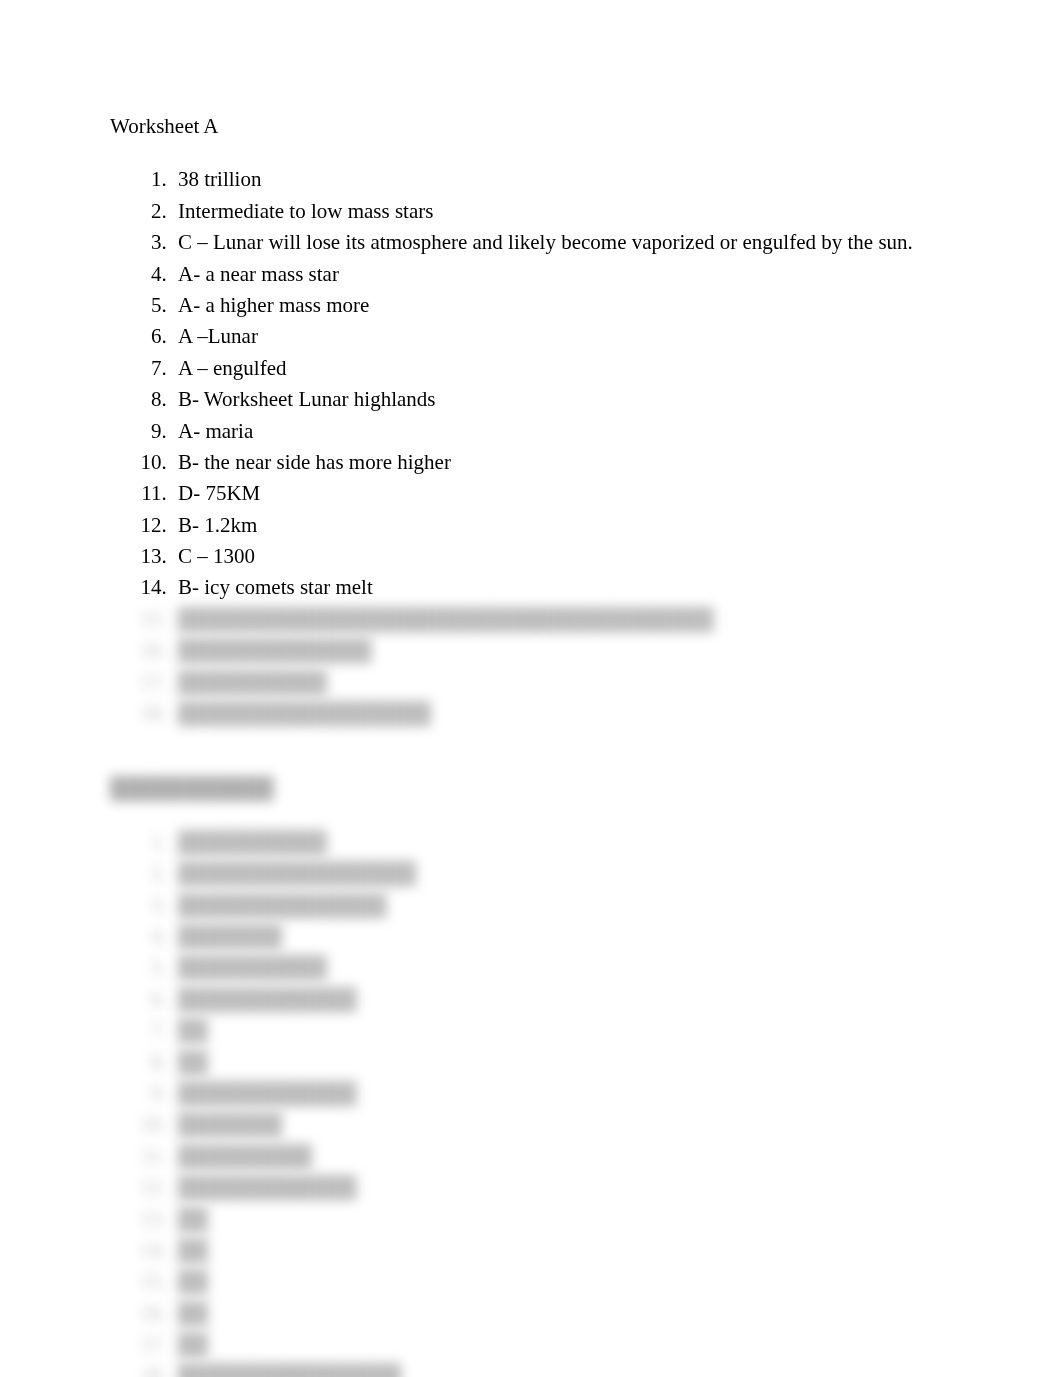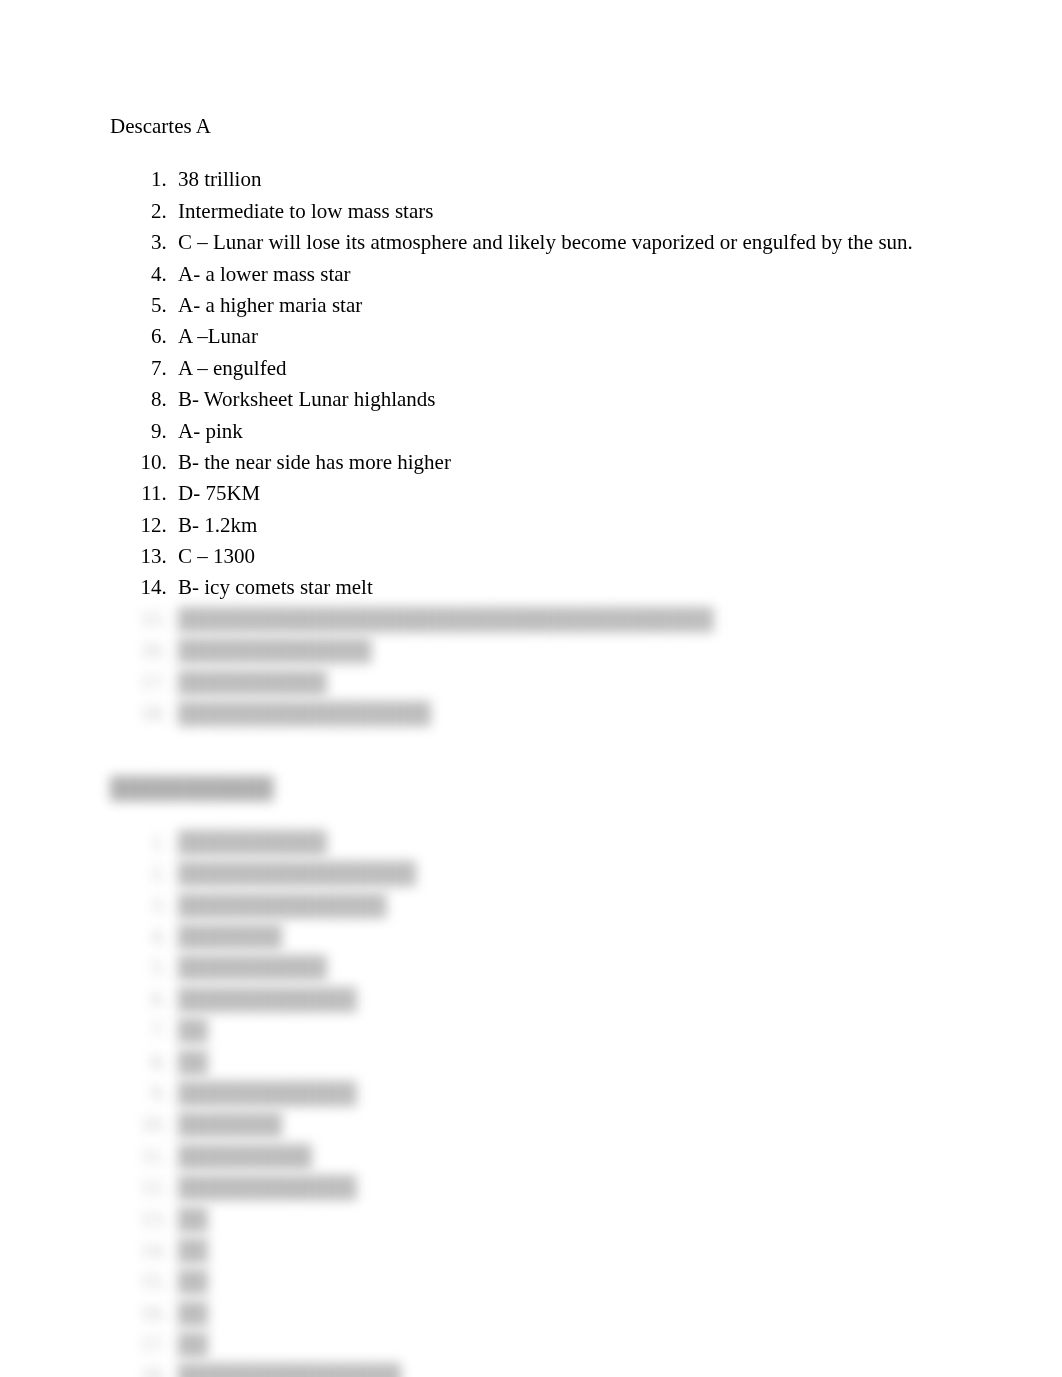--- a/index.html
+++ b/index.html
@@ -43,32 +43,32 @@
     }
     .hidden-list li {
       filter: blur(6px);
       color: #bdbdbd;
       user-select: none;
     }
   </style>
 </head>
 <body>
 
-<div class="section-title">Descartes A</div>
+<div class="section-title">Worksheet A</div>
 
 <ol class="numbered-list">
   <li>38 trillion</li>
   <li>Intermediate to low mass stars</li>
   <li>C – Lunar will lose its atmosphere and likely become vaporized or engulfed by the sun.</li>
-  <li>A- a lower mass star</li>
-  <li>A- a higher maria star</li>
+  <li>A- a near mass star</li>
+  <li>A- a higher mass more</li>
   <li>A –Lunar</li>
   <li>A – engulfed</li>
   <li>B- Worksheet Lunar highlands</li>
-  <li>A- pink</li>
+  <li>A- maria</li>
   <li>B- the near side has more higher</li>
   <li>D- 75KM</li>
   <li>B- 1.2km</li>
   <li>C – 1300</li>
   <li>B- icy comets star melt</li>
   <li class="hidden-line">████████████████████████████████████</li>
   <li class="hidden-line">█████████████</li>
   <li class="hidden-line">██████████</li>
   <li class="hidden-line">█████████████████</li>
 </ol>

